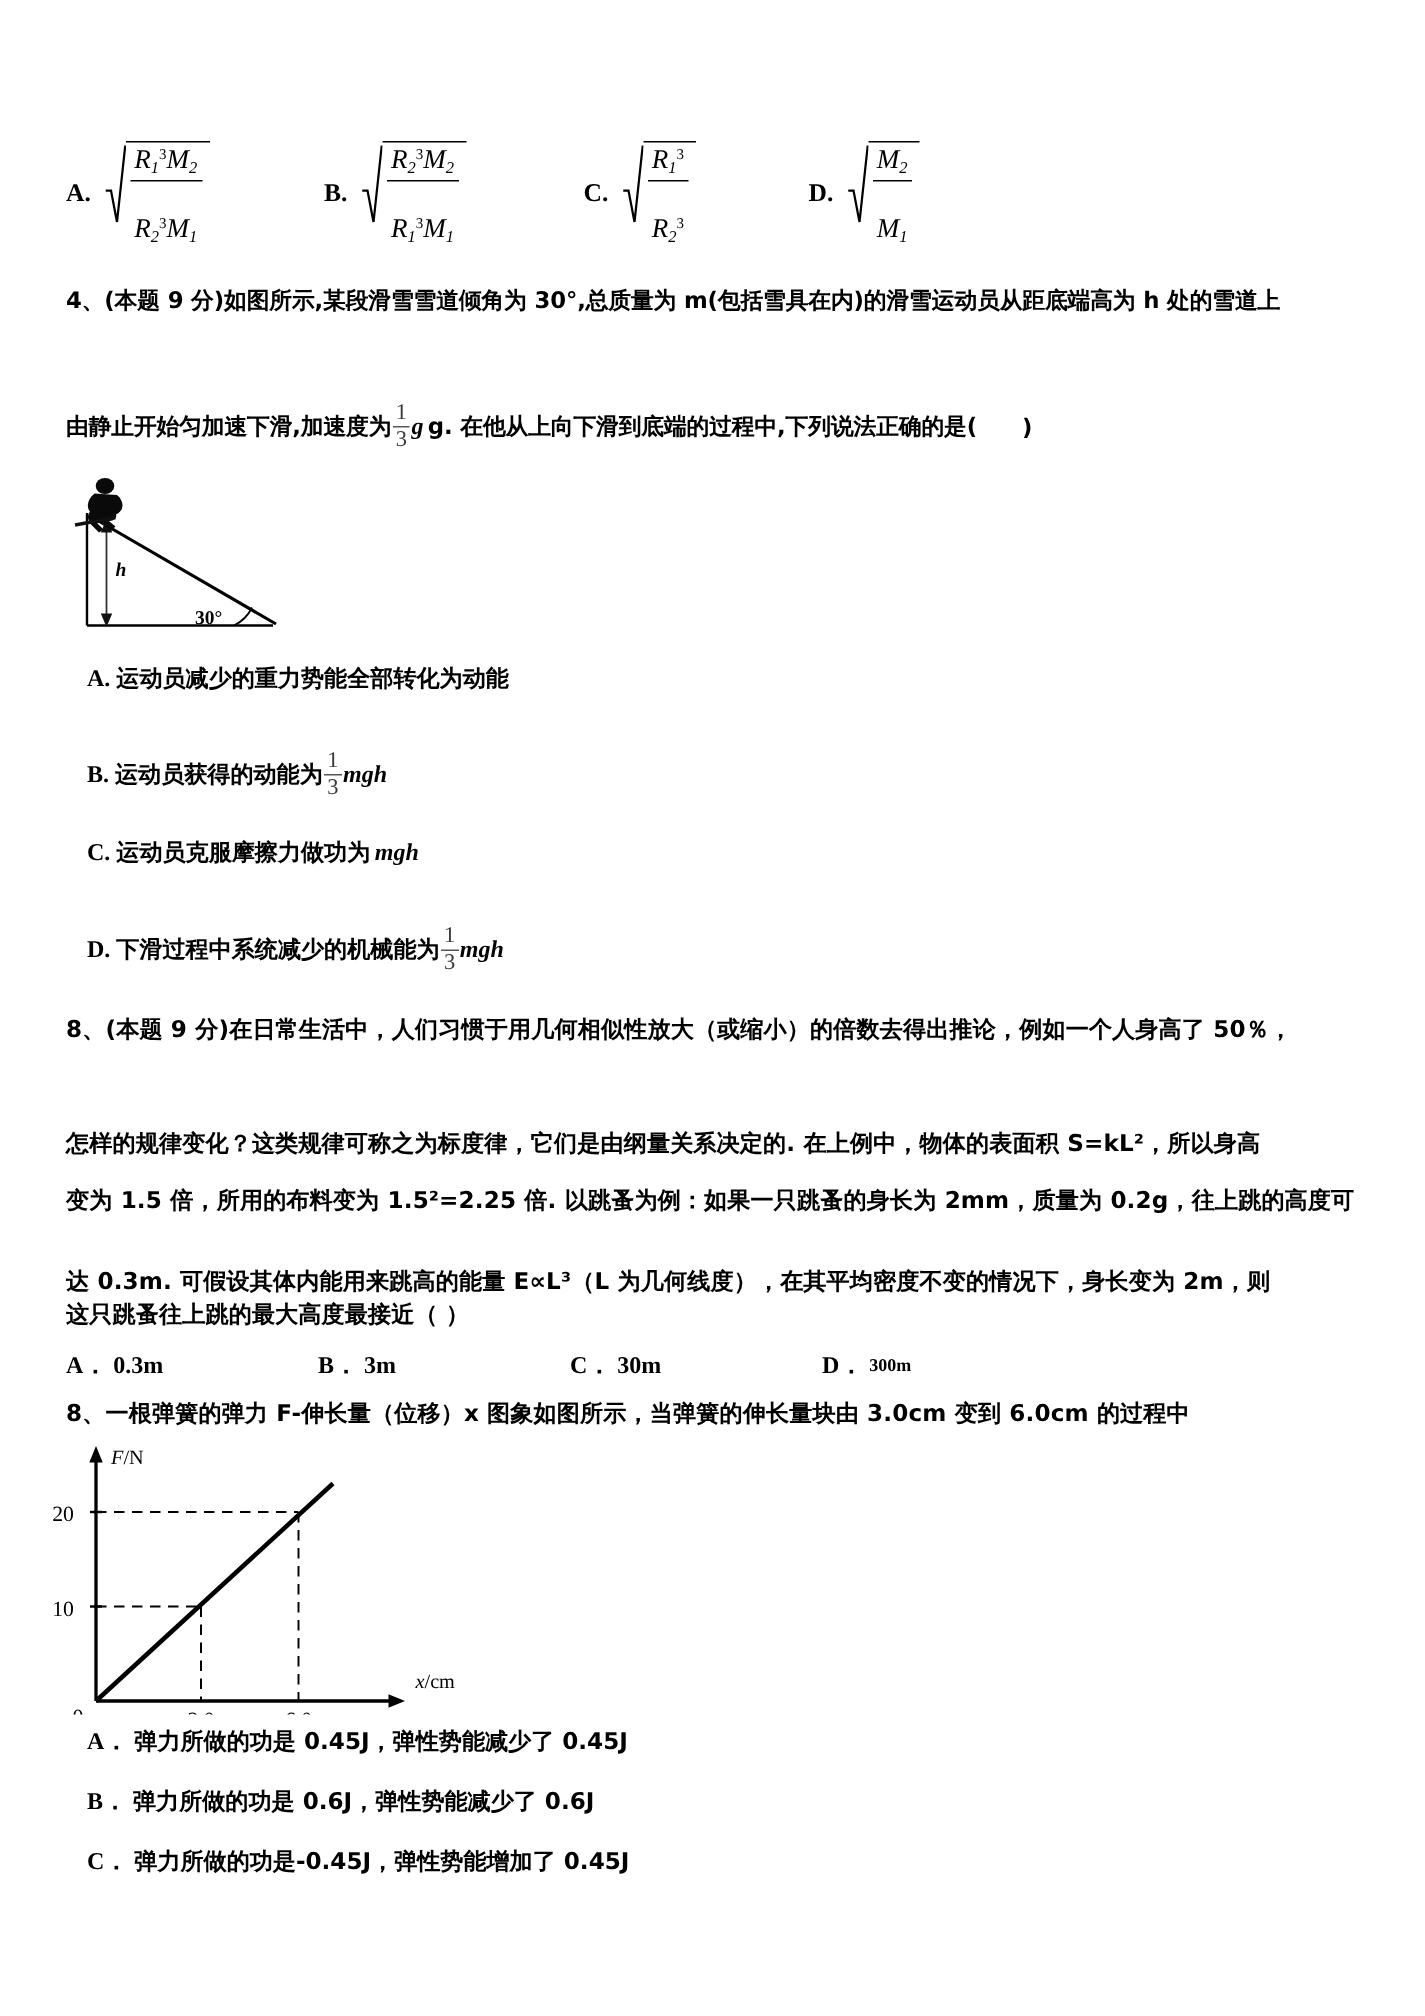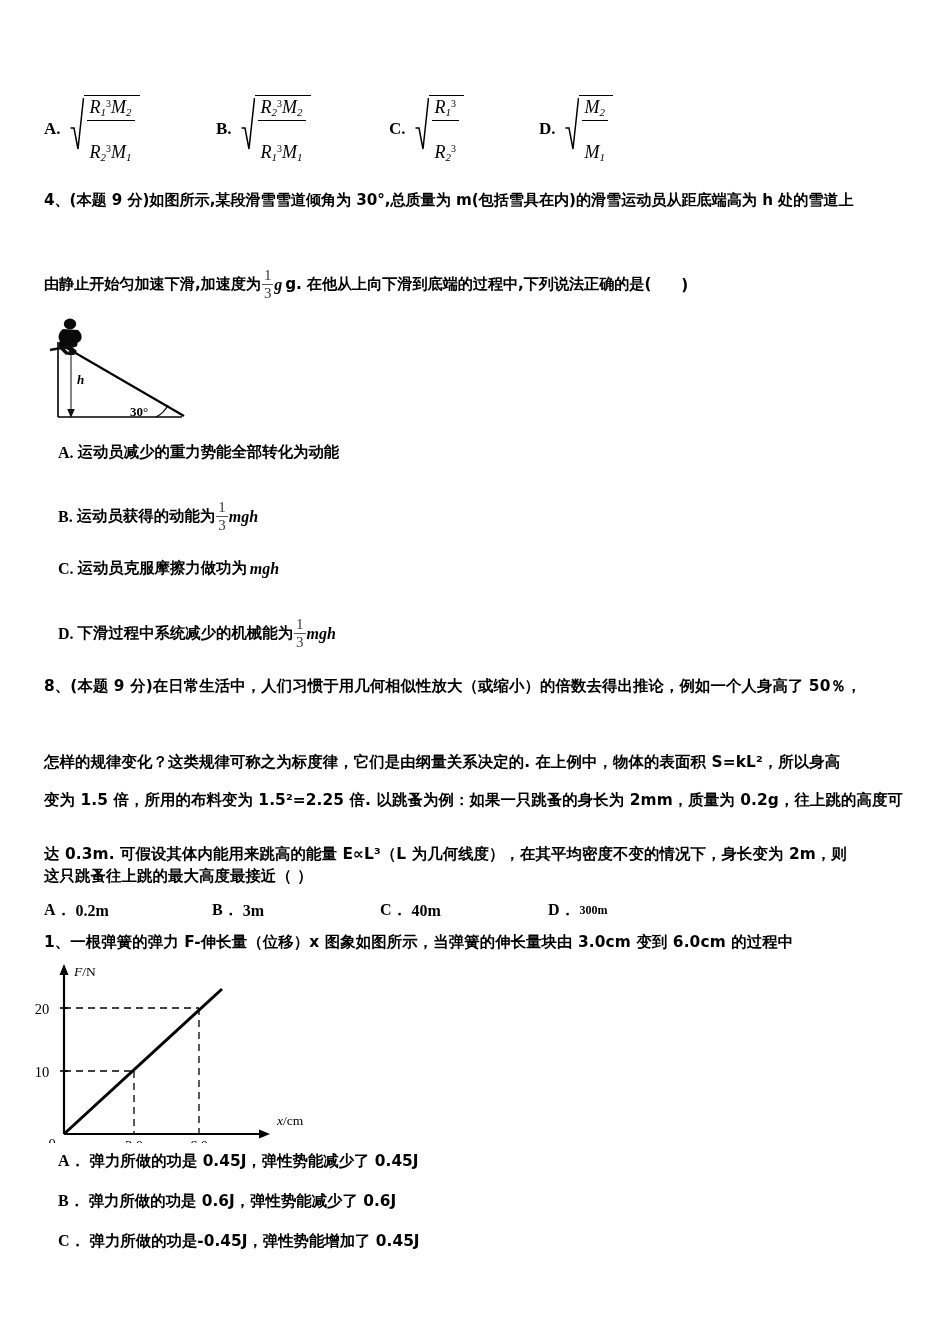--- a/index.html
+++ b/index.html
@@ -316,36 +316,36 @@
   </div>
 
   <div class="q5line" style="top:676px;">8、(本题 9 分)在日常生活中，人们习惯于用几何相似性放大（或缩小）的倍数去得出推论，例如一个人身高了 50％，</div>
   <div class="q5line" style="top:752px;">怎样的规律变化？这类规律可称之为标度律，它们是由纲量关系决定的. 在上例中，物体的表面积 S=kL²，所以身高</div>
   <div class="q5line" style="top:790px;">变为 1.5 倍，所用的布料变为 1.5²=2.25 倍. 以跳蚤为例：如果一只跳蚤的身长为 2mm，质量为 0.2g，往上跳的高度可</div>
   <div class="q5line" style="top:828px;margin-top:16px;">达 0.3m. 可假设其体内能用来跳高的能量 E∝L³（L 为几何线度），在其平均密度不变的情况下，身长变为 2m，则</div>
   <div class="q5line" style="top:866px;">这只跳蚤往上跳的最大高度最接近（  ）</div>
 
   <div class="optline" style="left:44px; top:900px;">
     <span class="ltr">A．</span>
-    <span class="serif-b" style="font-size:16px;">0.2m</span>
+    <span class="serif-b" style="font-size:16px;">0.3m</span>
   </div>
   <div class="optline" style="left:212px; top:900px;">
     <span class="ltr">B．</span>
     <span class="serif-b" style="font-size:16px;">3m</span>
   </div>
   <div class="optline" style="left:380px; top:900px;">
     <span class="ltr">C．</span>
-    <span class="serif-b" style="font-size:16px;">40m</span>
+    <span class="serif-b" style="font-size:16px;">30m</span>
   </div>
   <div class="optline" style="left:548px; top:900px;">
     <span class="ltr">D．</span>
     <span class="serif-b" style="font-size:12px;">300m</span>
   </div>
 
-  <div class="q5line" style="top:932px;">1、一根弹簧的弹力 F-伸长量（位移）x 图象如图所示，当弹簧的伸长量块由 3.0cm 变到 6.0cm 的过程中</div>
+  <div class="q5line" style="top:932px;">8、一根弹簧的弹力 F-伸长量（位移）x 图象如图所示，当弹簧的伸长量块由 3.0cm 变到 6.0cm 的过程中</div>
 
   <div class="fx-graph">
     <svg width="290" height="185" viewBox="0 0 290 185">
 
       <line x1="30" y1="176" x2="30" y2="14" stroke="#000" stroke-width="2.2"></line>
       <polygon points="30,6 25.5,17 34.5,17" fill="#000"></polygon>
 
       <line x1="30" y1="176" x2="228" y2="176" stroke="#000" stroke-width="2.2"></line>
       <polygon points="236,176 225,171.5 225,180.5" fill="#000"></polygon>
 

